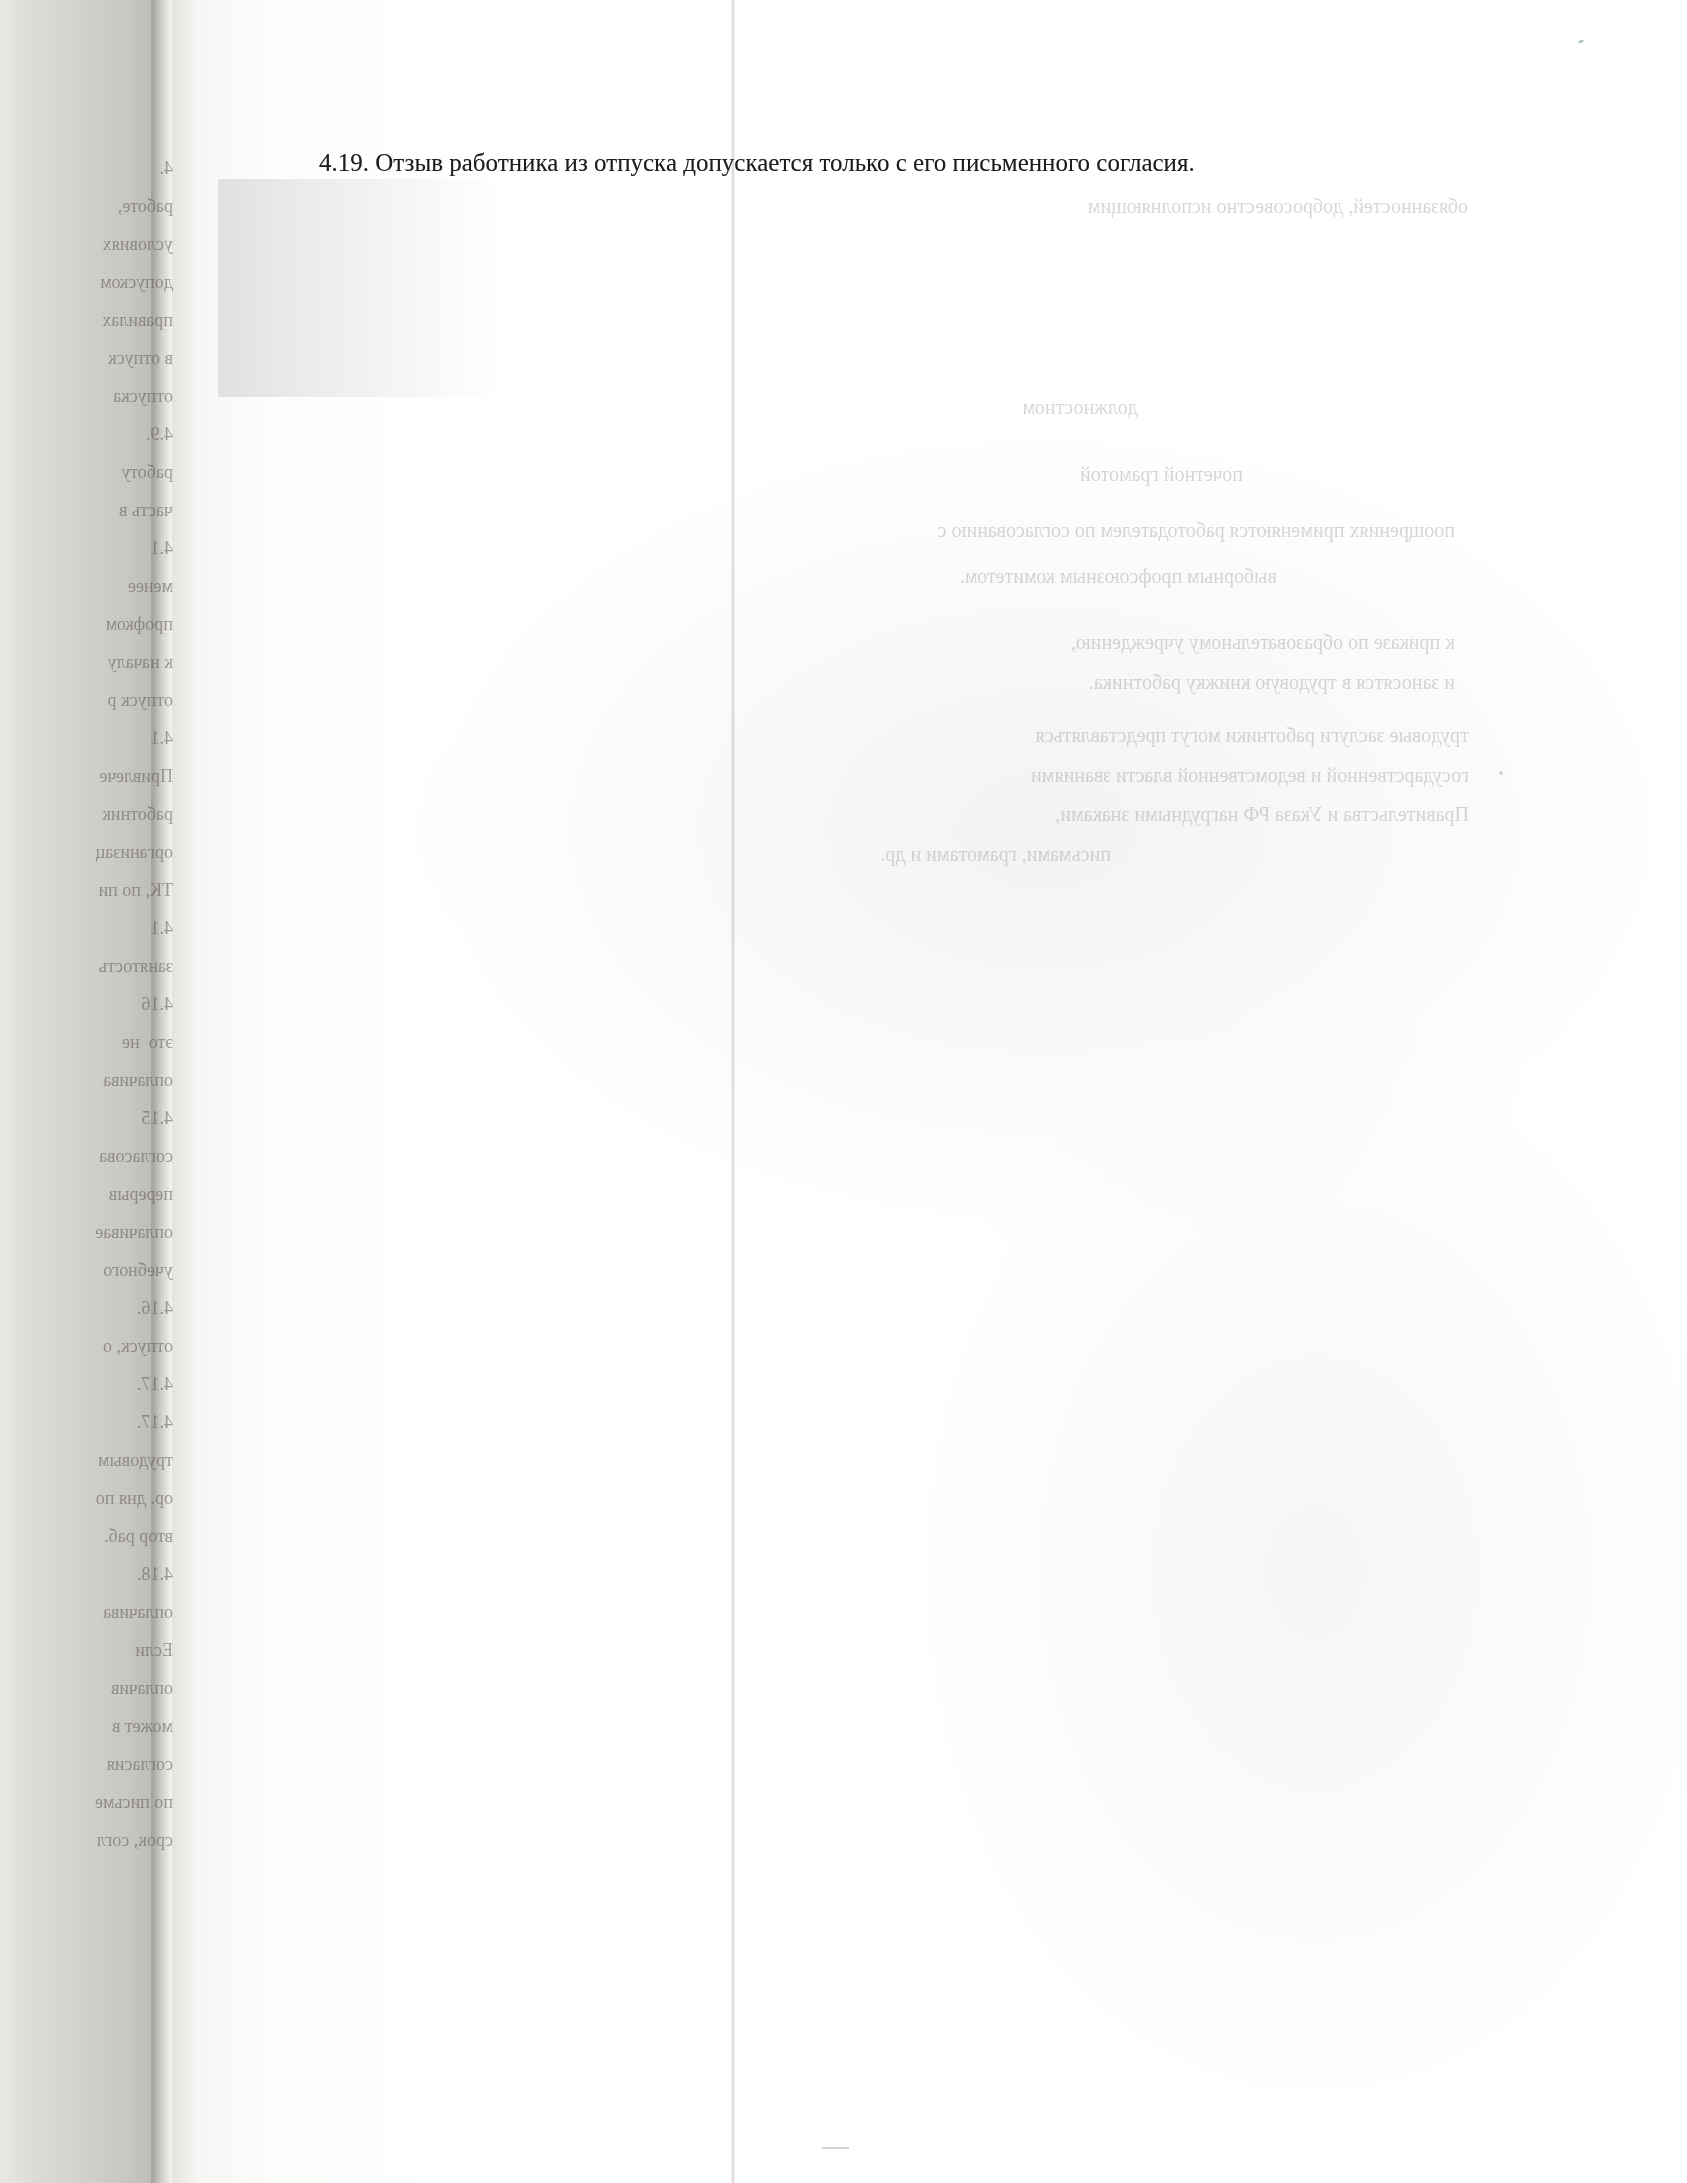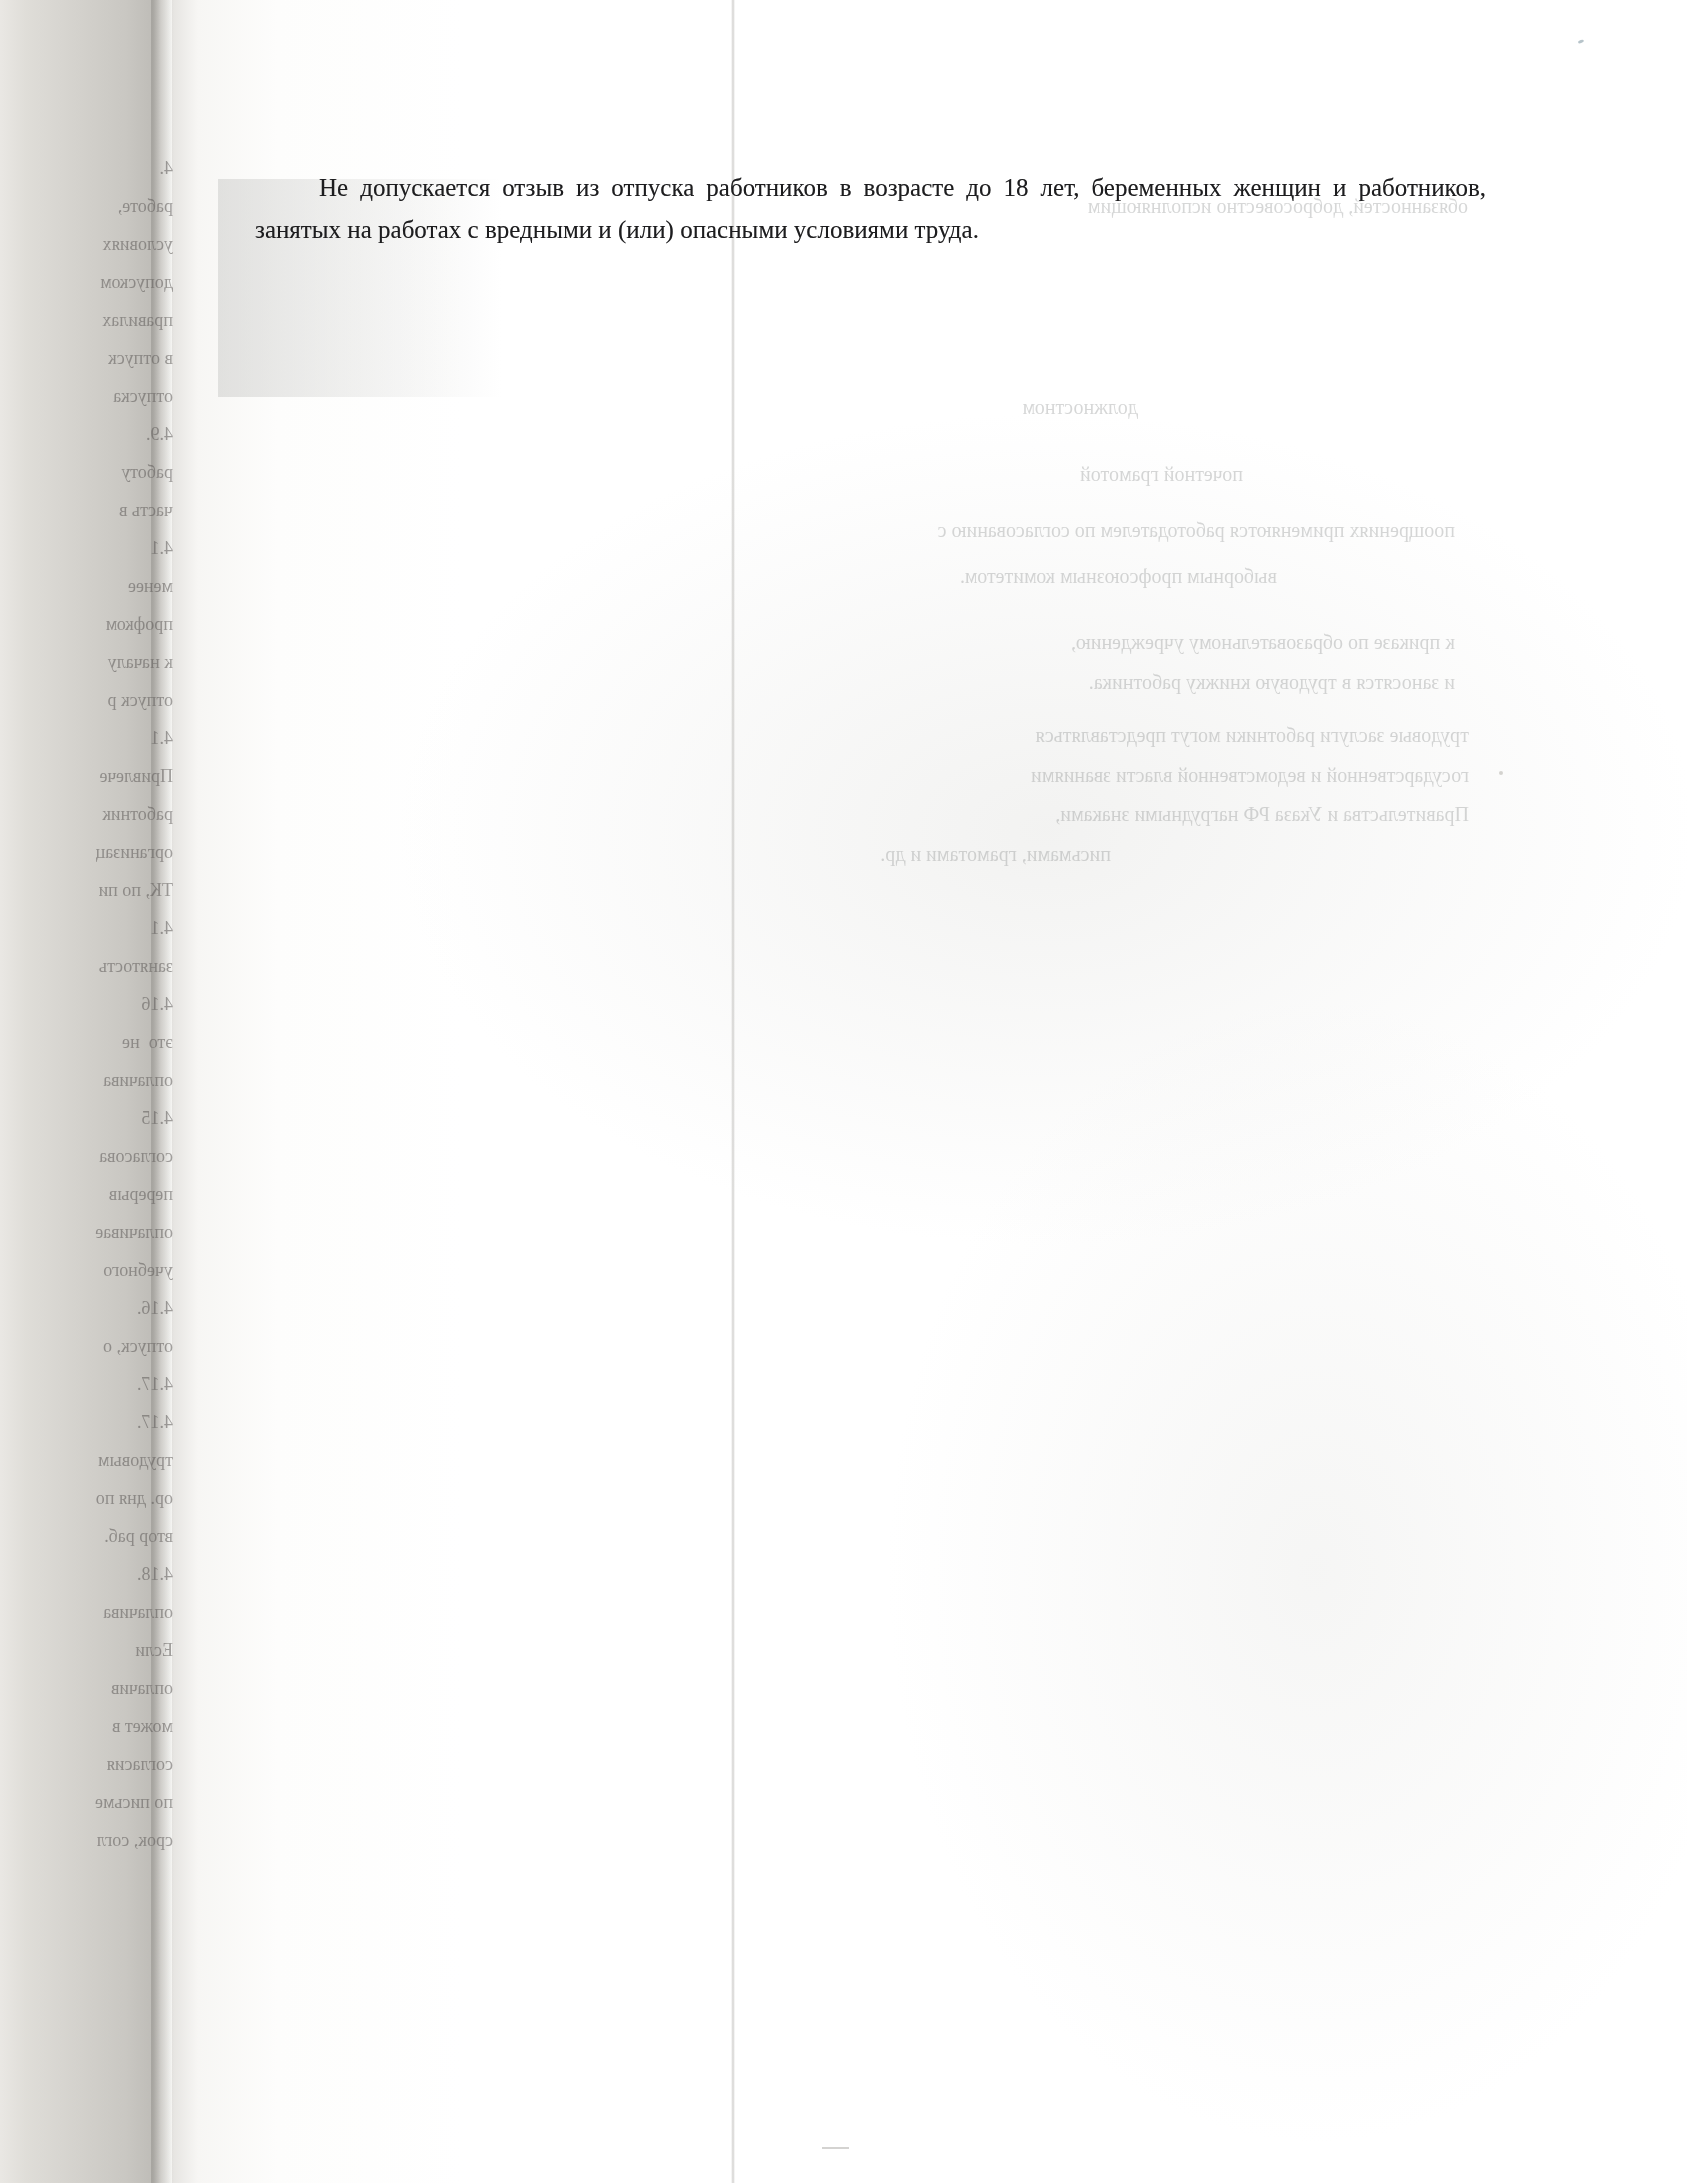--- a/index.html
+++ b/index.html
@@ -203,17 +203,17 @@
 <div class="ghost" style="left:463px; top:625px; width:992px;">к приказе по образовательному учреждению,</div>
 <div class="ghost" style="left:463px; top:665px; width:992px;">и заносятся в трудовую книжку работника.</div>
 <div class="ghost" style="left:463px; top:718px; width:1006px;">трудовые  заслуги  работники  могут  представляться</div>
 <div class="ghost" style="left:463px; top:758px; width:1006px;">государственной и ведомственной власти  званиями</div>
 <div class="ghost" style="left:463px; top:797px; width:1006px;">Правительства  и  Указа  РФ  нагрудными  знаками,</div>
 <div class="ghost" style="left:582px; top:837px; width:529px;">письмами, грамотами и др.</div>
 
 <div class="wash"></div>
 
 <main class="content">
-  <p class="para p2">Не допускается отзыв из отпуска работников в возрасте до 18 лет, беременных женщин и работников, занятых на работах с вредными и (или) опасными условиями труда.</p>
+  <p class="para p1">4.19. Отзыв работника из отпуска допускается только с его письменного согласия.</p>
 </main>
 
 <div class="page-bottom-mark"></div>
 
 
 </body></html>

